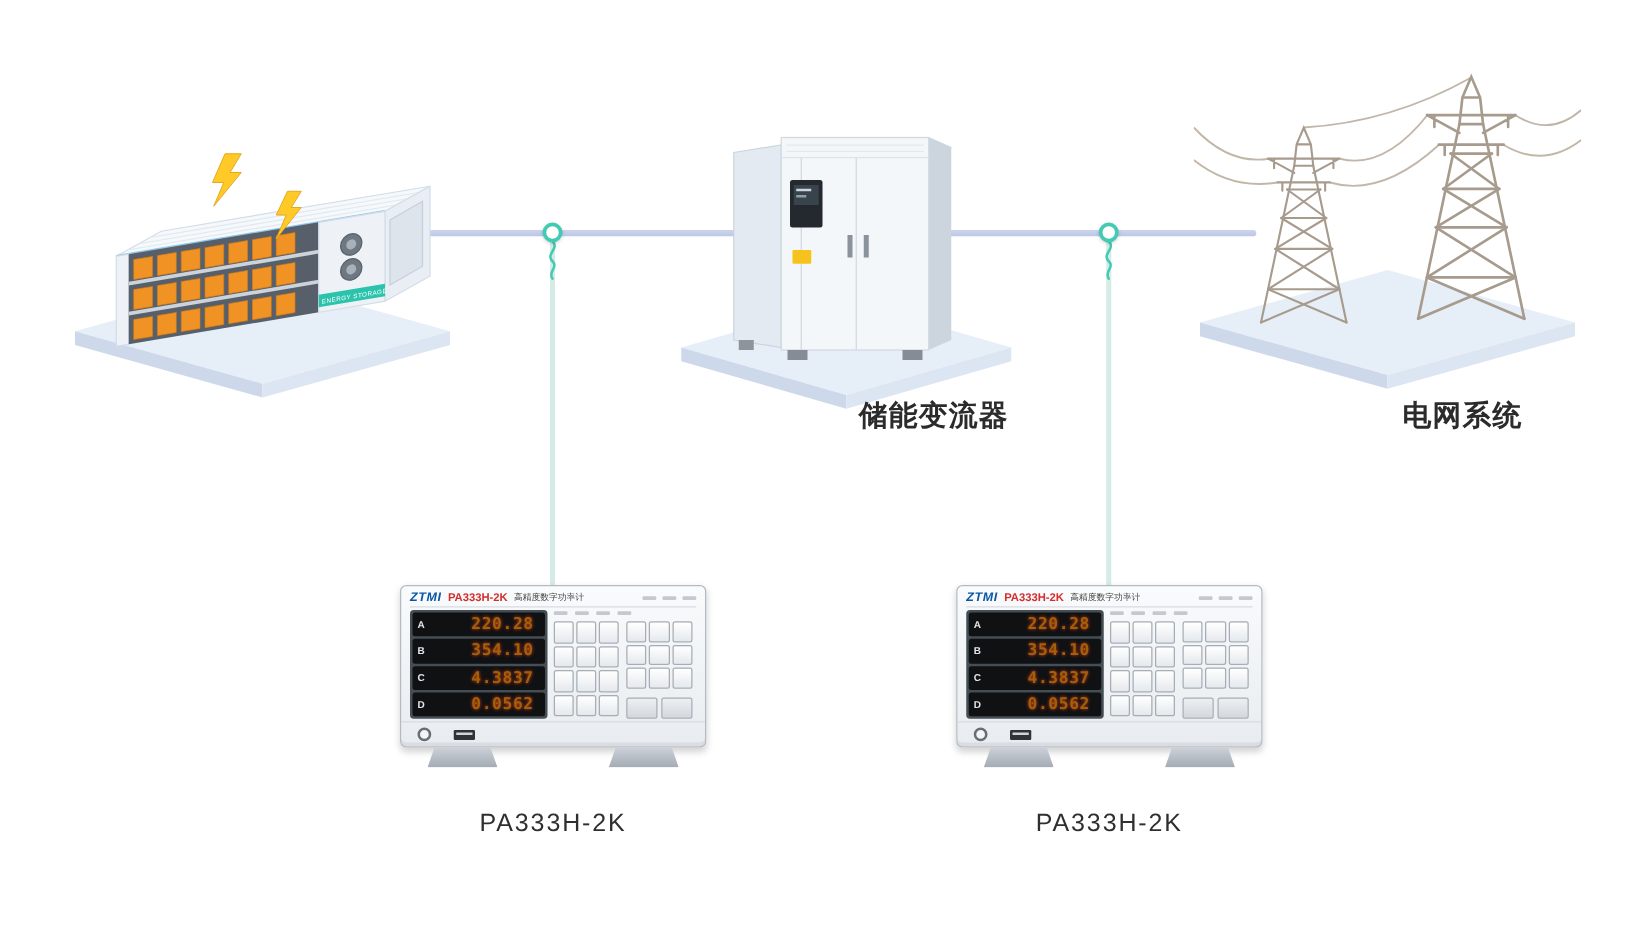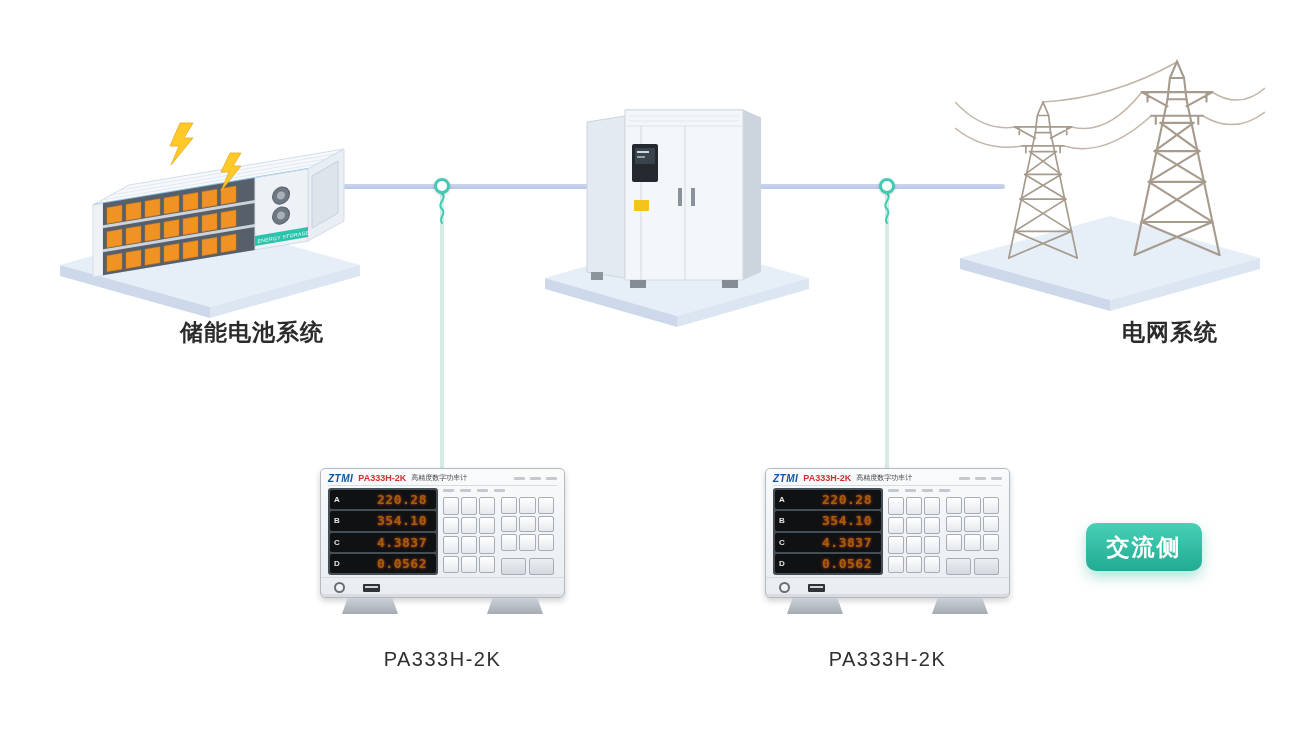--- a/index.html
+++ b/index.html
@@ -221,24 +221,23 @@
       <path d="M117 87 Q 152 96 187 52"></path>
       <path d="M109 106 Q 150 118 196 76"></path>
       <path d="M257 52 Q 285 70 310 48"></path>
       <path d="M248 76 Q 280 95 310 72"></path>
       <path d="M88 62 Q 158 58 222 22"></path>
     </g>
     <use href="#pylon" transform="translate(88,218) scale(0.95)"></use>
     <use href="#pylon" transform="translate(222,215) scale(1.18)"></use>
   </svg>
 
-  <div class="node-label" id="lab-battery">储能电池系统</div>
+  <div class="node-label" id="lab-converter">储能变流器</div>
   <div class="node-label" id="lab-grid">电网系统</div>
 
-  <div class="badge" id="badge-ac">交流侧</div>
 
   <div class="meter" id="meter-dc">
     <div class="meter-body">
       <div class="mhead">
         <span class="brand">ZTMI</span>
         <span class="model">PA333H-2K</span>
         <span class="subtitle">高精度数字功率计</span>
         <span class="hspace"></span>
         <span class="hdash"></span>
           <span class="hdash"></span>

